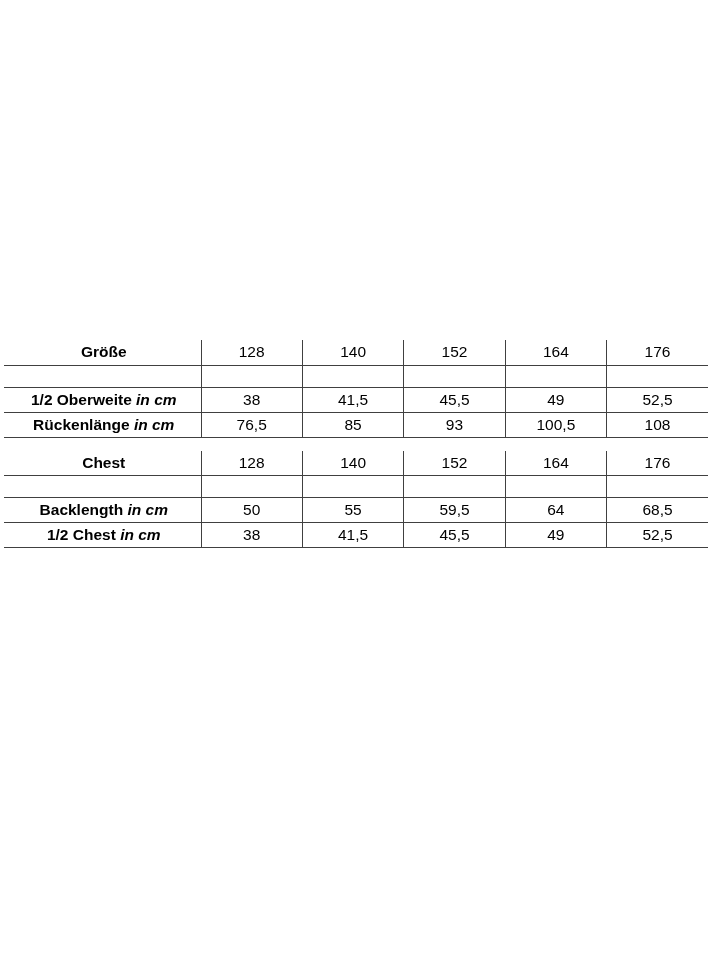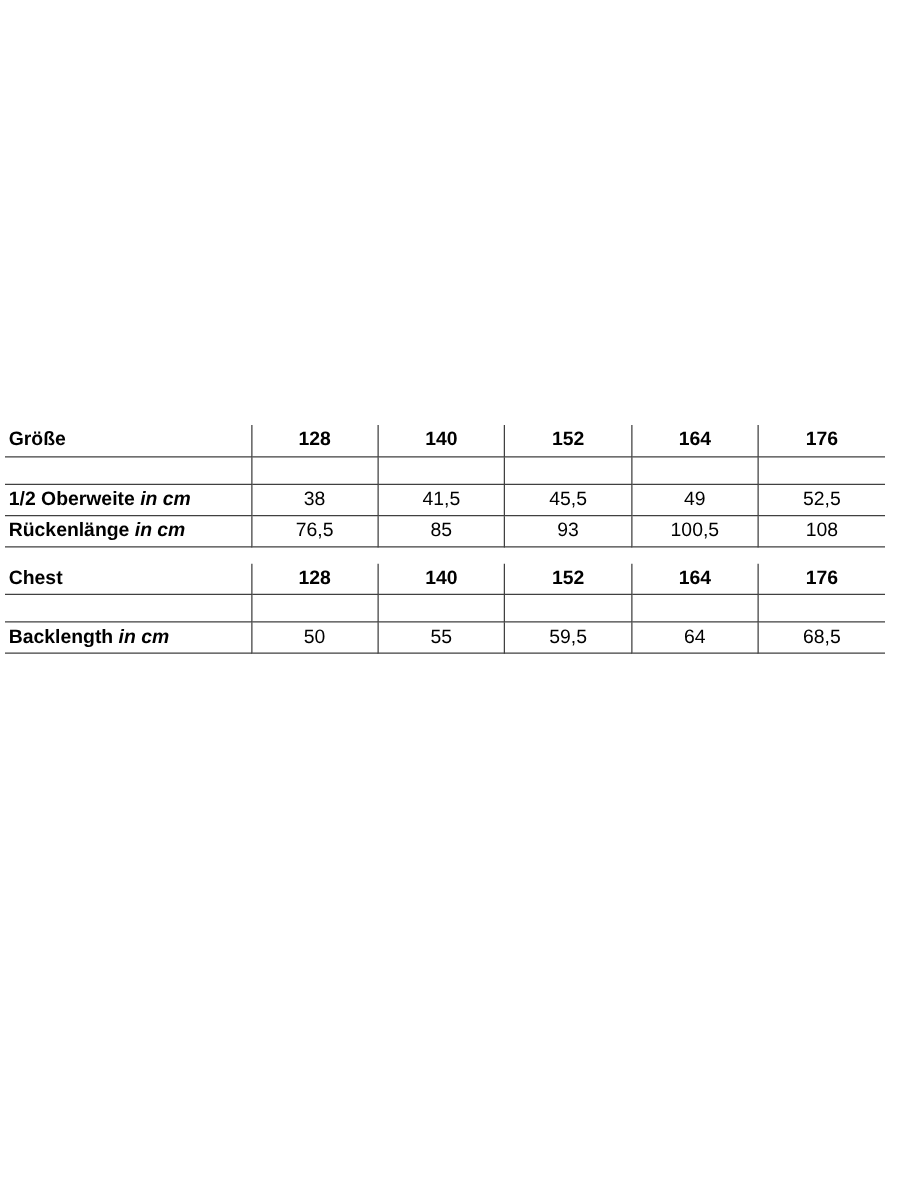--- a/index.html
+++ b/index.html
@@ -34,26 +34,26 @@
     height: 25px;
     vertical-align: middle;
     border-bottom: 1px solid #404040;
     border-right: 1px solid #404040;
     overflow: hidden;
     white-space: nowrap;
   }
   td:last-child, th:last-child { border-right: none; }
   tr.spacer-row td { height: 22px; }
   .label-cell {
-    text-align: left;
+    text-align: center;
     font-weight: bold;
     padding-left: 3px;
   }
   .num-cell { text-align: center; font-weight: normal; }
-  th.num-cell { font-weight: bold; }
+  th.num-cell { font-weight: normal; }
   .unit { font-style: italic; font-weight: bold; }
   .table-gap { height: 13px; }
 </style>
 </head>
 <body>
 
 <div class="tables-wrap">
 
   <table>
     <colgroup>
@@ -129,16 +129,24 @@
         <td class="num-cell"></td>
       </tr>
       <tr>
         <td class="label-cell"><span>Backlength</span> <span class="unit">in cm</span></td>
         <td class="num-cell">50</td>
         <td class="num-cell">55</td>
         <td class="num-cell">59,5</td>
         <td class="num-cell">64</td>
         <td class="num-cell">68,5</td>
       </tr>
+      <tr>
+        <td class="label-cell"><span>1/2 Chest</span> <span class="unit">in cm</span></td>
+        <td class="num-cell">38</td>
+        <td class="num-cell">41,5</td>
+        <td class="num-cell">45,5</td>
+        <td class="num-cell">49</td>
+        <td class="num-cell">52,5</td>
+      </tr>
     </tbody>
   </table>
 
 </div>
 
 </body></html>

